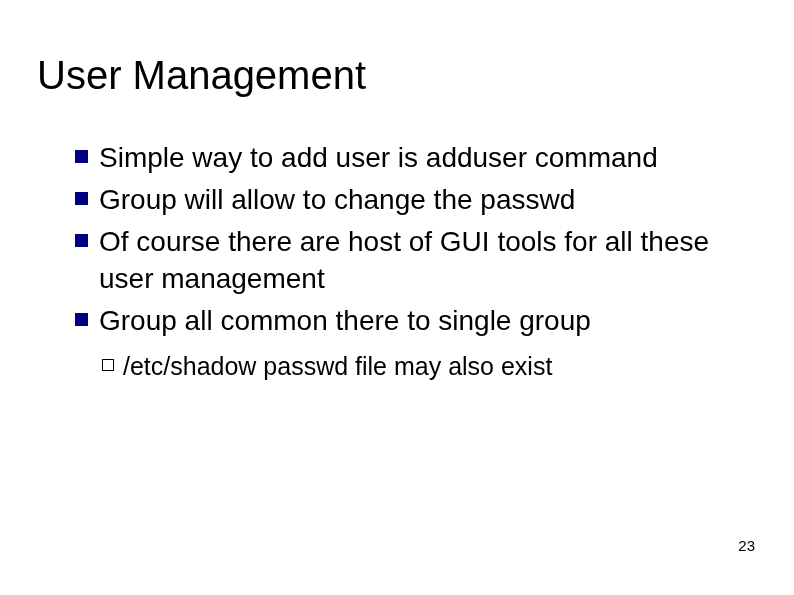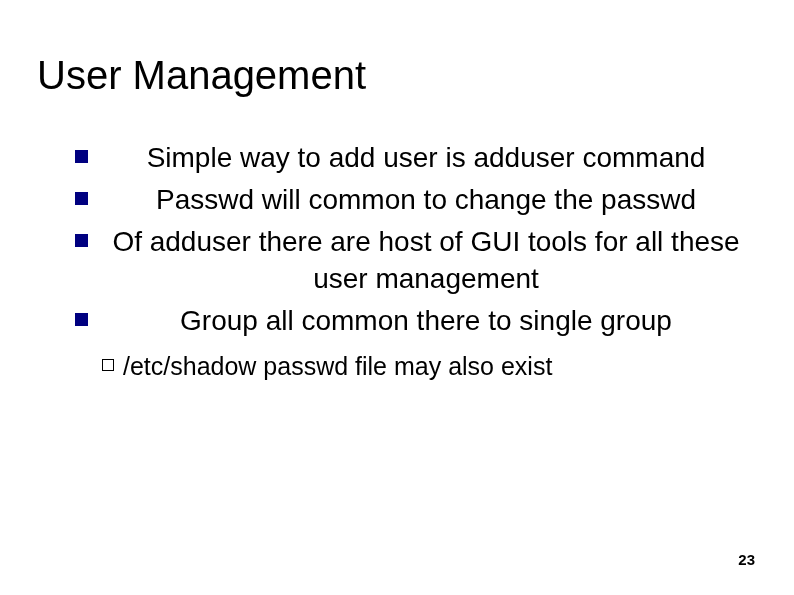--- a/index.html
+++ b/index.html
@@ -35,64 +35,63 @@
     .square-bullet {
       width: 13px;
       height: 13px;
       background: #000080;
       flex-shrink: 0;
       margin-top: 12px;
       margin-right: 10px;
     }
     .bullet-text {
       flex: 1;
-      text-align: center;
     }
     .sub-item {
       display: flex;
       align-items: flex-start;
       margin-left: 28px;
       margin-top: 8px;
       font-size: 25px;
       line-height: 1.35;
       text-align: right;
     }
     .hollow-square {
       width: 12px;
       height: 12px;
       border: 1.5px solid #000000;
       flex-shrink: 0;
       margin-top: 10px;
       margin-right: 8px;
     }
     .page-number {
       position: absolute;
-      bottom: 28px;
+      bottom: 42px;
       right: 40px;
       font-size: 15px;
-      font-weight: bold;
+      font-weight: normal;
     }
   </style>
 </head>
 <body>
 
 <h1 class="slide-title">User Management</h1>
 
 <div class="content">
   <div class="bullet-item">
     <span class="square-bullet"></span>
     <span class="bullet-text">Simple way to add user is adduser command</span>
   </div>
   <div class="bullet-item">
     <span class="square-bullet"></span>
-    <span class="bullet-text">Passwd will common to change the passwd</span>
+    <span class="bullet-text">Group will allow to change the passwd</span>
   </div>
   <div class="bullet-item">
     <span class="square-bullet"></span>
-    <span class="bullet-text">Of adduser there are host of GUI tools for all these user management</span>
+    <span class="bullet-text">Of course there are host of GUI tools for all these user management</span>
   </div>
   <div class="bullet-item">
     <span class="square-bullet"></span>
     <span class="bullet-text">Group all common there to single group</span>
   </div>
   <div class="sub-item">
     <span class="hollow-square"></span>
     <span>/etc/shadow passwd file may also exist</span>
   </div>
 </div>

